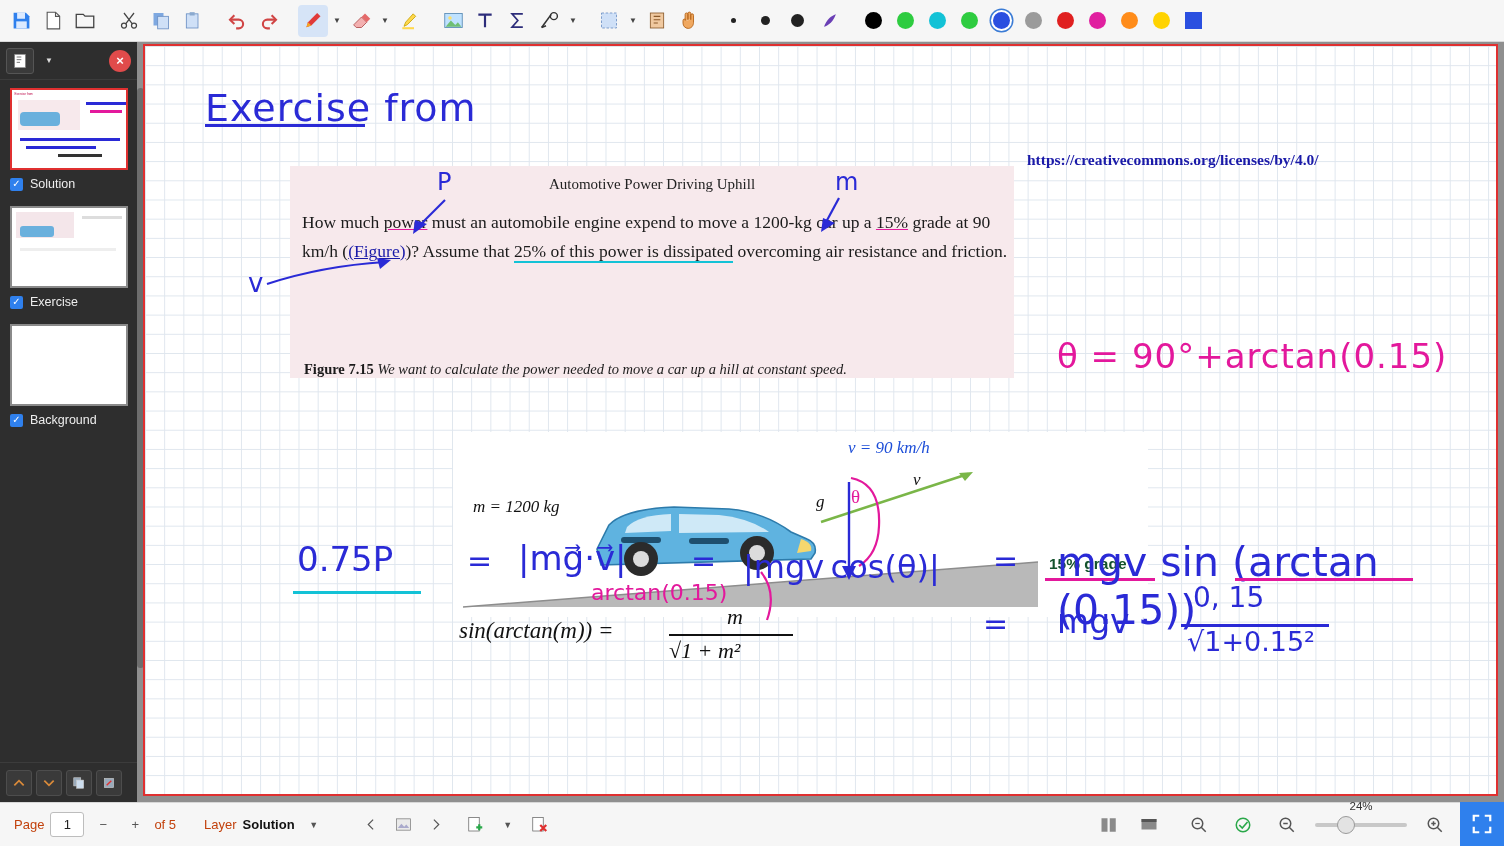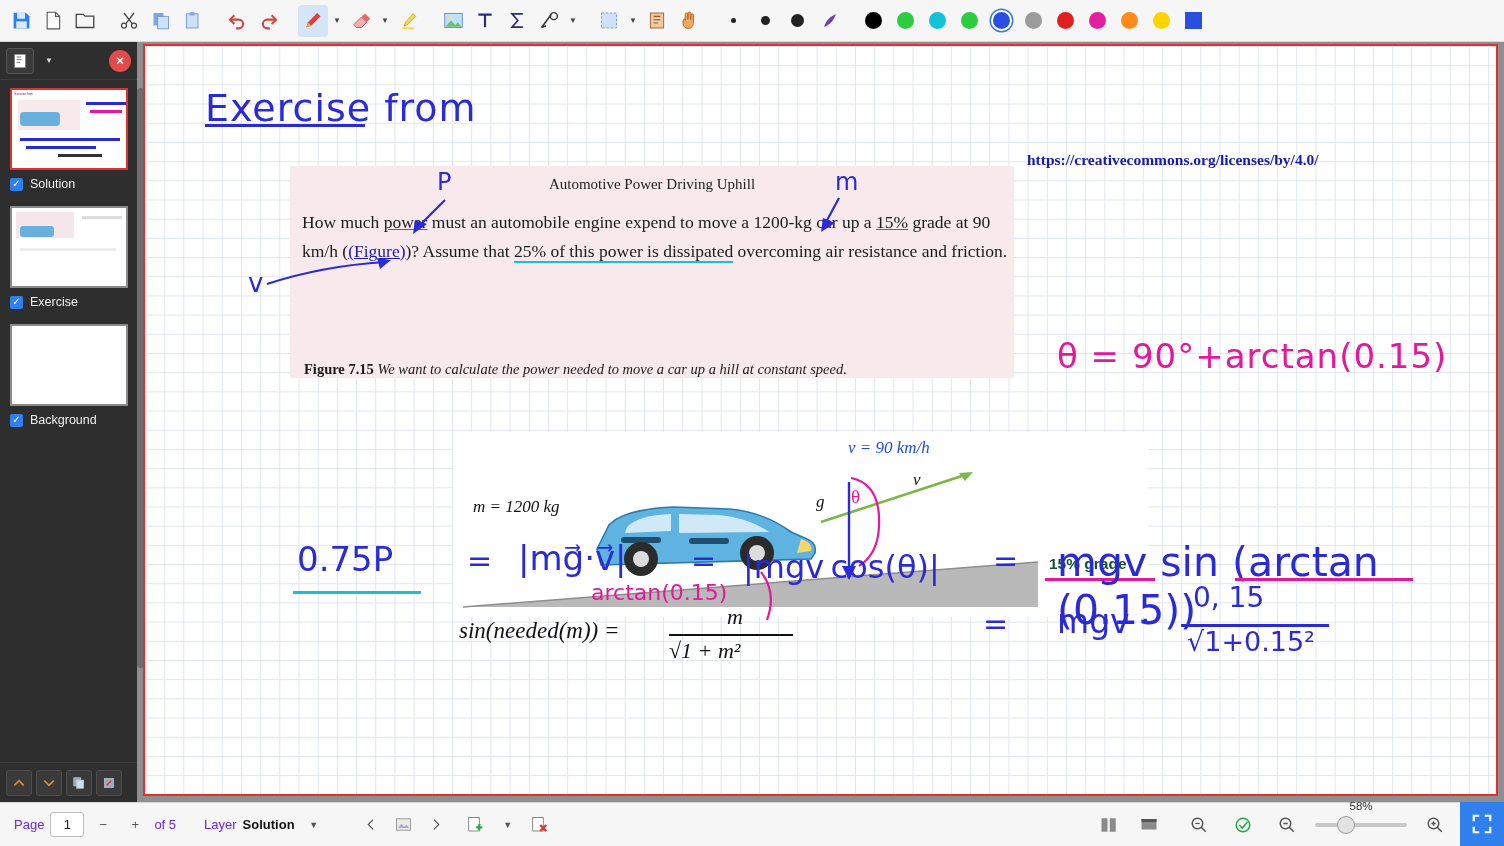--- a/index.html
+++ b/index.html
@@ -115,21 +115,21 @@
     display:flex; align-items:center; padding:0 10px; gap:6px; font-size:13px; color:#333;
   }
   .sb-input {
     width:34px; height:25px; border:1px solid #bdbdbd; border-radius:3px; background:#fff;
     text-align:center; font-size:13px; color:#222; outline:none;
   }
   .sb-btn {
     width:26px;height:26px; display:flex;align-items:center;justify-content:center;
     border-radius:3px; cursor:pointer; color:#555;
   }
-  .sb-lbl { color:#6d28d9; }
+  .sb-lbl { color:#c2410c; }
   .sb-strong{ font-weight:bold; color:#111; }
   #zoomslider {
     position:relative; width:92px; height:4px; background:#c8c8c8; border-radius:2px;
   }
   #zoomknob {
     position:absolute; left:22px; top:-7px; width:18px; height:18px; border-radius:50%;
     background:#e3e3e3; border:1px solid #9a9a9a;
   }
   #fullscreen {
     position:absolute; right:0; bottom:0; width:44px; height:44px; background:#2f80ed;
@@ -478,21 +478,21 @@
       <div class="hand ink-blue" style="position:absolute;left:848px;top:497px;font-size:30px;">=</div>
       <div class="hand ink-blue" style="position:absolute;left:912px;top:492px;font-size:41px;">mgv sin (arctan (0.15))</div>
       <div style="position:absolute;left:1090px;top:532px;width:178px;height:3px;background:#e3189c;"></div>
 
       <div class="hand ink-blue" style="position:absolute;left:838px;top:560px;font-size:30px;">=</div>
       <div class="hand ink-blue" style="position:absolute;left:912px;top:556px;font-size:33px;">mgv ·</div>
       <div class="hand ink-blue" style="position:absolute;left:1048px;top:535px;font-size:28px;">0, 15</div>
       <div style="position:absolute;left:1036px;top:578px;width:148px;height:3px;background:#2a2ad6;"></div>
       <div class="hand ink-blue" style="position:absolute;left:1042px;top:580px;font-size:27px;">√1+0.15²</div>
 
-      <div style="position:absolute;left:314px;top:572px;font-family:'Liberation Serif',serif;font-style:italic;font-size:23px;color:#111;">sin(needed(m)) =</div>
+      <div style="position:absolute;left:314px;top:572px;font-family:'Liberation Serif',serif;font-style:italic;font-size:23px;color:#111;">sin(arctan(m)) =</div>
       <div style="position:absolute;left:560px;top:558px;font-family:'Liberation Serif',serif;font-style:italic;font-size:22px;color:#111;text-align:center;width:60px;">m</div>
       <div style="position:absolute;left:524px;top:588px;width:124px;height:1.6px;background:#111;"></div>
       <div style="position:absolute;left:524px;top:592px;font-family:'Liberation Serif',serif;font-style:italic;font-size:22px;color:#111;">√1 + m²</div>
 
     </div>
   </div>
 
   <div id="statusbar">
     <span class="sb-lbl" style="margin-left:4px;">Page</span>
     <input class="sb-input" value="1" style="">
@@ -563,21 +563,21 @@
     </div>
     <div class="sb-btn" style="margin-left:12px;">
       <svg width="18" height="18" viewBox="0 0 24 24">
           <circle cx="10" cy="10" r="7" fill="none" stroke="#555" stroke-width="2"></circle>
           <path d="M15 15l6 6" stroke="#555" stroke-width="2"></path>
           <path d="M7 10h6" stroke="#555" stroke-width="2"></path>
         </svg>
     </div>
 
     <div style="position:relative; width:110px; height:30px; display:flex; align-items:center; justify-content:center;">
-      <div style="position:absolute; top:-10px; left:0; width:110px; text-align:center; font-size:11.5px; color:#333;">58%</div>
+      <div style="position:absolute; top:-10px; left:0; width:110px; text-align:center; font-size:11.5px; color:#333;">24%</div>
       <div id="zoomslider">
         <div id="zoomknob"></div>
       </div>
     </div>
 
     <div class="sb-btn" style="margin-right:46px;">
       <svg width="18" height="18" viewBox="0 0 24 24">
           <circle cx="10" cy="10" r="7" fill="none" stroke="#555" stroke-width="2"></circle>
           <path d="M15 15l6 6" stroke="#555" stroke-width="2"></path>
           <path d="M7 10h6M10 7v6" stroke="#555" stroke-width="2"></path>

